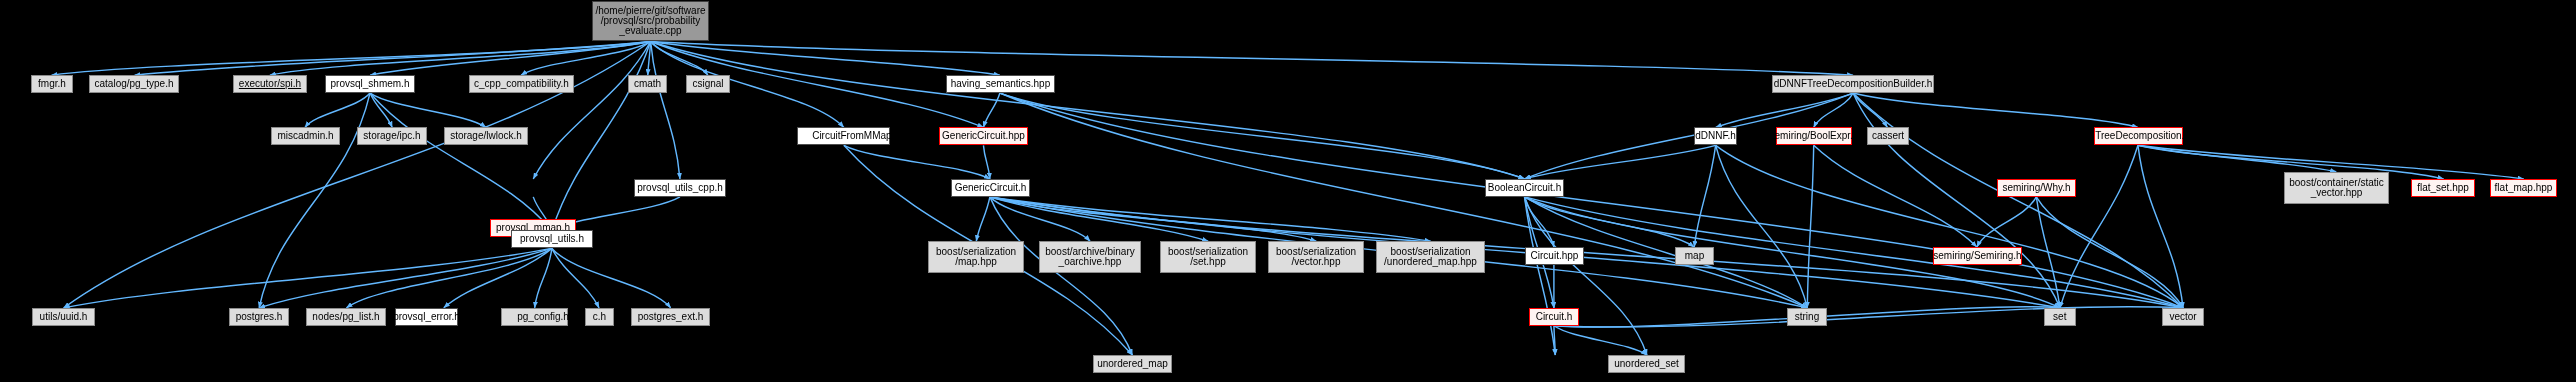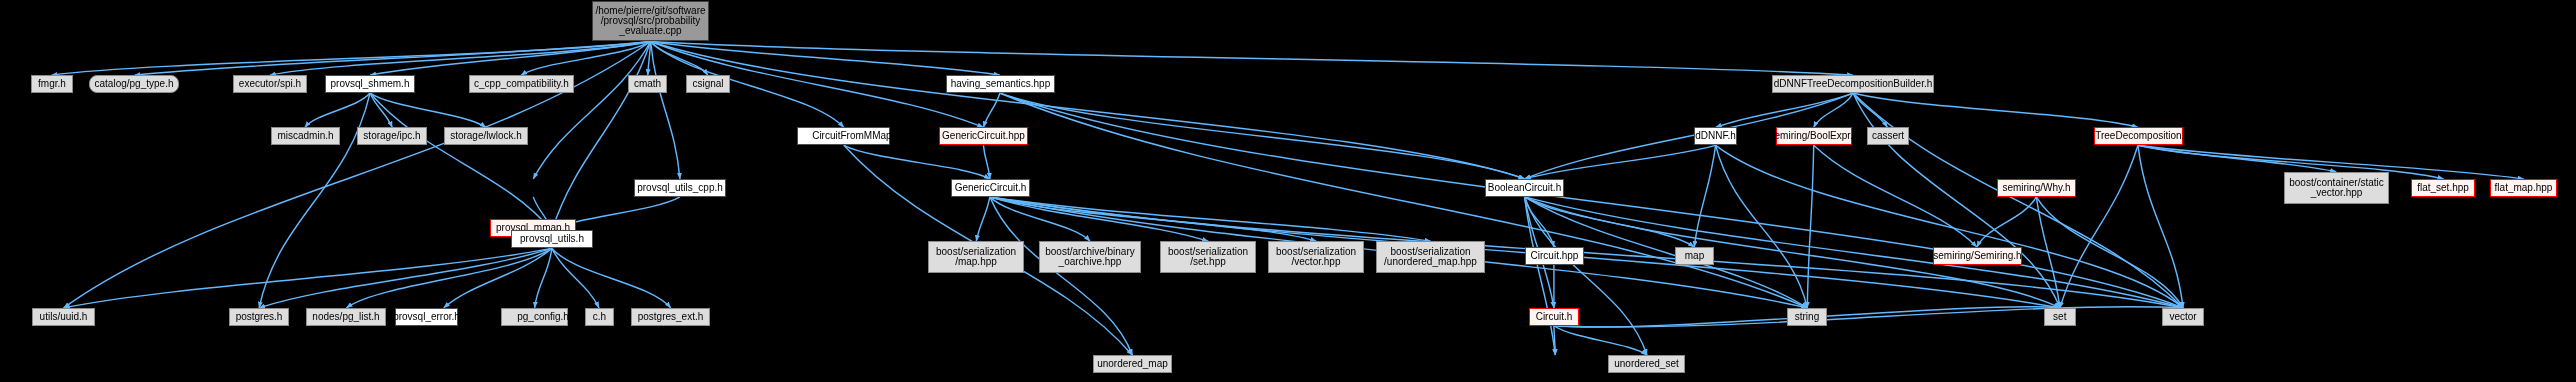--- a/index.html
+++ b/index.html
@@ -137,22 +137,22 @@
         <path d="M771,347 C790.47,384.35 819.51,395.14 837,430" fill="none" stroke="#63b8ff" stroke-width="2" marker-end="url(#ah)"></path>
         <path d="M771,347 C805.03,384.35 907.95,395.14 937,430" fill="none" stroke="#63b8ff" stroke-width="2" marker-end="url(#ah)"></path>
         <path d="M771,347 C569.81,384.35 269.73,395.14 89,430" fill="none" stroke="#63b8ff" stroke-width="2" marker-end="url(#ah)"></path>
       </g>
   </svg>
   <div id="nodes">
       <div class="node n-root" style="left: 592px; top: 1.4px; width: 117px; height: 40px;">/home/pierre/git/software
 /provsql/src/probability
 _evaluate.cpp</div>
       <div class="node n-grey" style="left: 31px; top: 75px; width: 42px; height: 18px;">fmgr.h</div>
-      <div class="node n-grey" style="left: 89px; top: 75px; width: 90px; height: 18px; border-radius: 8px;">catalog/pg_type.h</div>
-      <div class="node n-grey" style="left: 233px; top: 75px; width: 74px; height: 18px;">executor/spi.h</div>
+      <div class="node n-grey" style="left: 89px; top: 75px; width: 90px; height: 18px;">catalog/pg_type.h</div>
+      <div class="node n-grey" style="left: 233px; top: 75px; width: 74px; height: 18px; text-decoration: underline;">executor/spi.h</div>
       <div class="node n-white" style="left: 325px; top: 75px; width: 90px; height: 18px;">provsql_shmem.h</div>
       <div class="node n-grey" style="left: 469px; top: 75px; width: 105px; height: 18px;">c_cpp_compatibility.h</div>
       <div class="node n-grey" style="left: 628px; top: 75px; width: 39px; height: 18px;">cmath</div>
       <div class="node n-grey" style="left: 686px; top: 75px; width: 44px; height: 18px;">csignal</div>
       <div class="node n-white" style="left: 946px; top: 75px; width: 109px; height: 18px;">having_semantics.hpp</div>
       <div class="node n-grey" style="left: 1772px; top: 75px; width: 162px; height: 18px;">dDNNFTreeDecompositionBuilder.h</div>
       <div class="node n-grey" style="left: 271px; top: 127px; width: 69px; height: 18px;">miscadmin.h</div>
       <div class="node n-grey" style="left: 357px; top: 127px; width: 70px; height: 18px;">storage/ipc.h</div>
       <div class="node n-grey" style="left: 444px; top: 127px; width: 84px; height: 18px;">storage/lwlock.h</div>
       <div class="node n-white" style="left: 797px; top: 127px; width: 93px; height: 18px; padding-left: 28px;">CircuitFromMMap.h</div>

